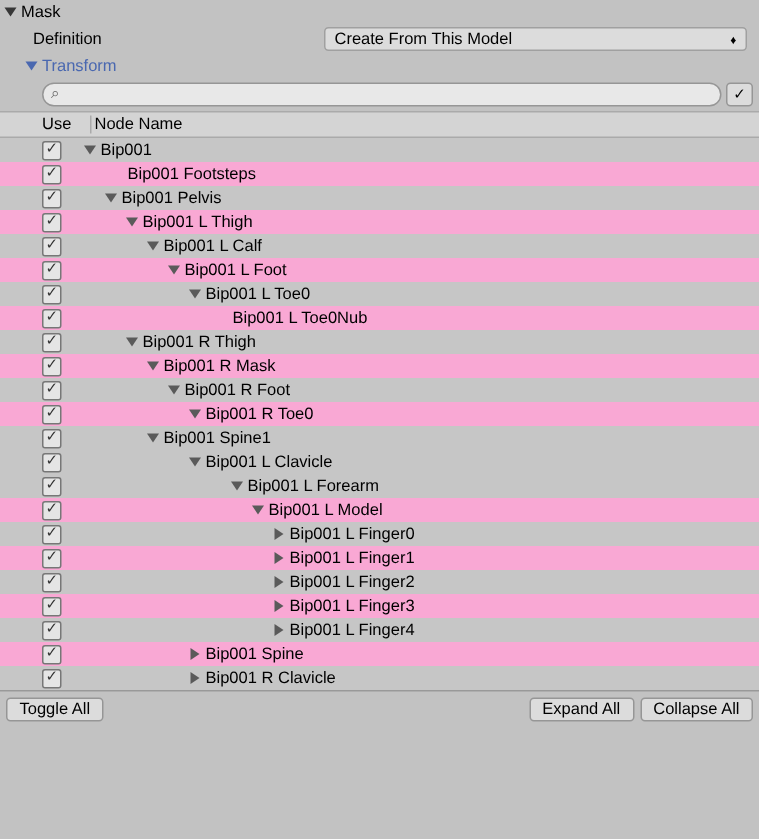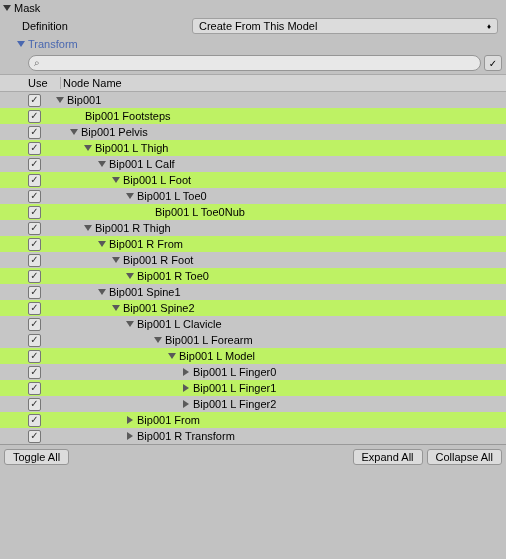--- a/index.html
+++ b/index.html
@@ -4,40 +4,40 @@
 <style>
   * { box-sizing: border-box; margin: 0; padding: 0; font-family: Arial, sans-serif; }
   body { background: #c2c2c2; font-size: 11px; color: #000; width: 506px; }
   
   .panel { background: #c2c2c2; }
   
   .section-header { display: flex; align-items: center; padding: 2px 4px; background: #c2c2c2; }
   .foldout { width: 0; height: 0; border-top: 4px solid transparent; border-bottom: 4px solid transparent; border-left: 6px solid #373737; margin-right: 4px; transform: rotate(90deg); }
   
   .def-row { display: flex; align-items: center; padding: 2px 4px 2px 22px; }
-  .def-label { width: 170px; }
+  .def-label { width: 194px; }
   .def-dropdown { flex: 1; background: #dcdcdc; border: 1px solid #a0a0a0; border-radius: 3px; padding: 1px 6px; display: flex; justify-content: space-between; align-items: center; margin-right: 4px; cursor: pointer; gap: 16px; }
   .dd-arrow { font-size: 8px; }
   
   .transform-header { display: flex; align-items: center; padding: 2px 4px 2px 18px; color: #4a68b0; }
   .transform-fold { width: 0; height: 0; border-top: 4px solid transparent; border-bottom: 4px solid transparent; border-left: 6px solid #4a68b0; margin-right: 4px; transform: rotate(90deg); }
   
   .search-row { display: flex; align-items: center; padding: 3px 4px 3px 28px; gap: 3px; }
   .search-field { flex: 1; background: #e8e8e8; border: 1px solid #969696; border-radius: 10px; padding: 1px 8px 1px 20px; height: 16px; position: relative; }
   .search-icon { position: absolute; left: 5px; top: 1px; font-size: 10px; color: #666; }
   .confirm-btn { width: 18px; height: 16px; background: #dcdcdc; border: 1px solid #969696; border-radius: 3px; display: flex; align-items: center; justify-content: center; font-size: 10px; }
   
   .columns-header { display: flex; padding: 2px 4px 2px 28px; background: #d4d4d4; border-top: 1px solid #aaa; border-bottom: 1px solid #aaa; }
   .col-use { width: 30px; }
   .col-sep { width: 1px; background: #aaa; margin: 0 2px; }
   
   .tree-container { }
   .tree-row { display: flex; align-items: center; height: 16px; padding: 0 4px 0 28px; }
   .tree-row.even { background: #c6c6c6; }
-  .tree-row.odd { background: #bef264; text-align: right; }
+  .tree-row.odd { background: #f9a8d4; text-align: right; }
   .checkbox { width: 13px; height: 13px; background: #e5e5e5; border: 1px solid #777; border-radius: 2px; display: flex; align-items: center; justify-content: center; margin-right: 16px; }
   .checkbox::after { content: "✓"; font-size: 10px; color: #333; line-height: 1; }
   .indent { display: inline-block; }
   .tree-fold { width: 0; height: 0; display: inline-block; margin-right: 4px; }
   .tree-fold.open { border-top: 4px solid transparent; border-bottom: 4px solid transparent; border-left: 6px solid #5a5a5a; transform: rotate(90deg); }
   .tree-fold.closed { border-top: 4px solid transparent; border-bottom: 4px solid transparent; border-left: 6px solid #5a5a5a; }
   .tree-fold.none { width: 10px; }
   .node-label { white-space: nowrap; }
   
   .bottom-bar { display: flex; padding: 4px; gap: 4px; background: #c2c2c2; border-top: 1px solid #999; }
@@ -133,46 +133,40 @@
       <div class="tree-row even">
         <span class="checkbox"></span>
         <span class="indent" style="width: 28px;"></span>
         <span class="tree-fold open"></span>
         <span class="node-label">Bip001 R Thigh</span>
       </div>
       <div class="tree-row odd">
         <span class="checkbox"></span>
         <span class="indent" style="width: 42px;"></span>
         <span class="tree-fold open"></span>
-        <span class="node-label">Bip001 R From</span>
+        <span class="node-label">Bip001 R Mask</span>
       </div>
       <div class="tree-row even">
         <span class="checkbox"></span>
         <span class="indent" style="width: 56px;"></span>
         <span class="tree-fold open"></span>
         <span class="node-label">Bip001 R Foot</span>
       </div>
       <div class="tree-row odd">
         <span class="checkbox"></span>
         <span class="indent" style="width: 70px;"></span>
         <span class="tree-fold open"></span>
         <span class="node-label">Bip001 R Toe0</span>
       </div>
       <div class="tree-row even">
         <span class="checkbox"></span>
         <span class="indent" style="width: 42px;"></span>
         <span class="tree-fold open"></span>
         <span class="node-label">Bip001 Spine1</span>
       </div>
-      <div class="tree-row odd">
-        <span class="checkbox"></span>
-        <span class="indent" style="width: 56px;"></span>
-        <span class="tree-fold open"></span>
-        <span class="node-label">Bip001 Spine2</span>
-      </div>
       <div class="tree-row even">
         <span class="checkbox"></span>
         <span class="indent" style="width: 70px;"></span>
         <span class="tree-fold open"></span>
         <span class="node-label">Bip001 L Clavicle</span>
       </div>
       <div class="tree-row even">
         <span class="checkbox"></span>
         <span class="indent" style="width: 98px;"></span>
         <span class="tree-fold open"></span>
@@ -197,29 +191,41 @@
         <span class="node-label">Bip001 L Finger1</span>
       </div>
       <div class="tree-row even">
         <span class="checkbox"></span>
         <span class="indent" style="width: 126px;"></span>
         <span class="tree-fold closed"></span>
         <span class="node-label">Bip001 L Finger2</span>
       </div>
       <div class="tree-row odd">
         <span class="checkbox"></span>
-        <span class="indent" style="width: 70px;"></span>
-        <span class="tree-fold closed"></span>
-        <span class="node-label">Bip001 From</span>
-      </div>
-      <div class="tree-row even">
-        <span class="checkbox"></span>
-        <span class="indent" style="width: 70px;"></span>
-        <span class="tree-fold closed"></span>
-        <span class="node-label">Bip001 R Transform</span>
+        <span class="indent" style="width: 126px;"></span>
+        <span class="tree-fold closed"></span>
+        <span class="node-label">Bip001 L Finger3</span>
+      </div>
+      <div class="tree-row even">
+        <span class="checkbox"></span>
+        <span class="indent" style="width: 126px;"></span>
+        <span class="tree-fold closed"></span>
+        <span class="node-label">Bip001 L Finger4</span>
+      </div>
+      <div class="tree-row odd">
+        <span class="checkbox"></span>
+        <span class="indent" style="width: 70px;"></span>
+        <span class="tree-fold closed"></span>
+        <span class="node-label">Bip001 Spine</span>
+      </div>
+      <div class="tree-row even">
+        <span class="checkbox"></span>
+        <span class="indent" style="width: 70px;"></span>
+        <span class="tree-fold closed"></span>
+        <span class="node-label">Bip001 R Clavicle</span>
       </div>
     </div>
 
   <div class="bottom-bar">
     <button class="btn">Toggle All</button>
     <span class="spacer"></span>
     <button class="btn">Expand All</button>
     <button class="btn">Collapse All</button>
   </div>
 </div>

